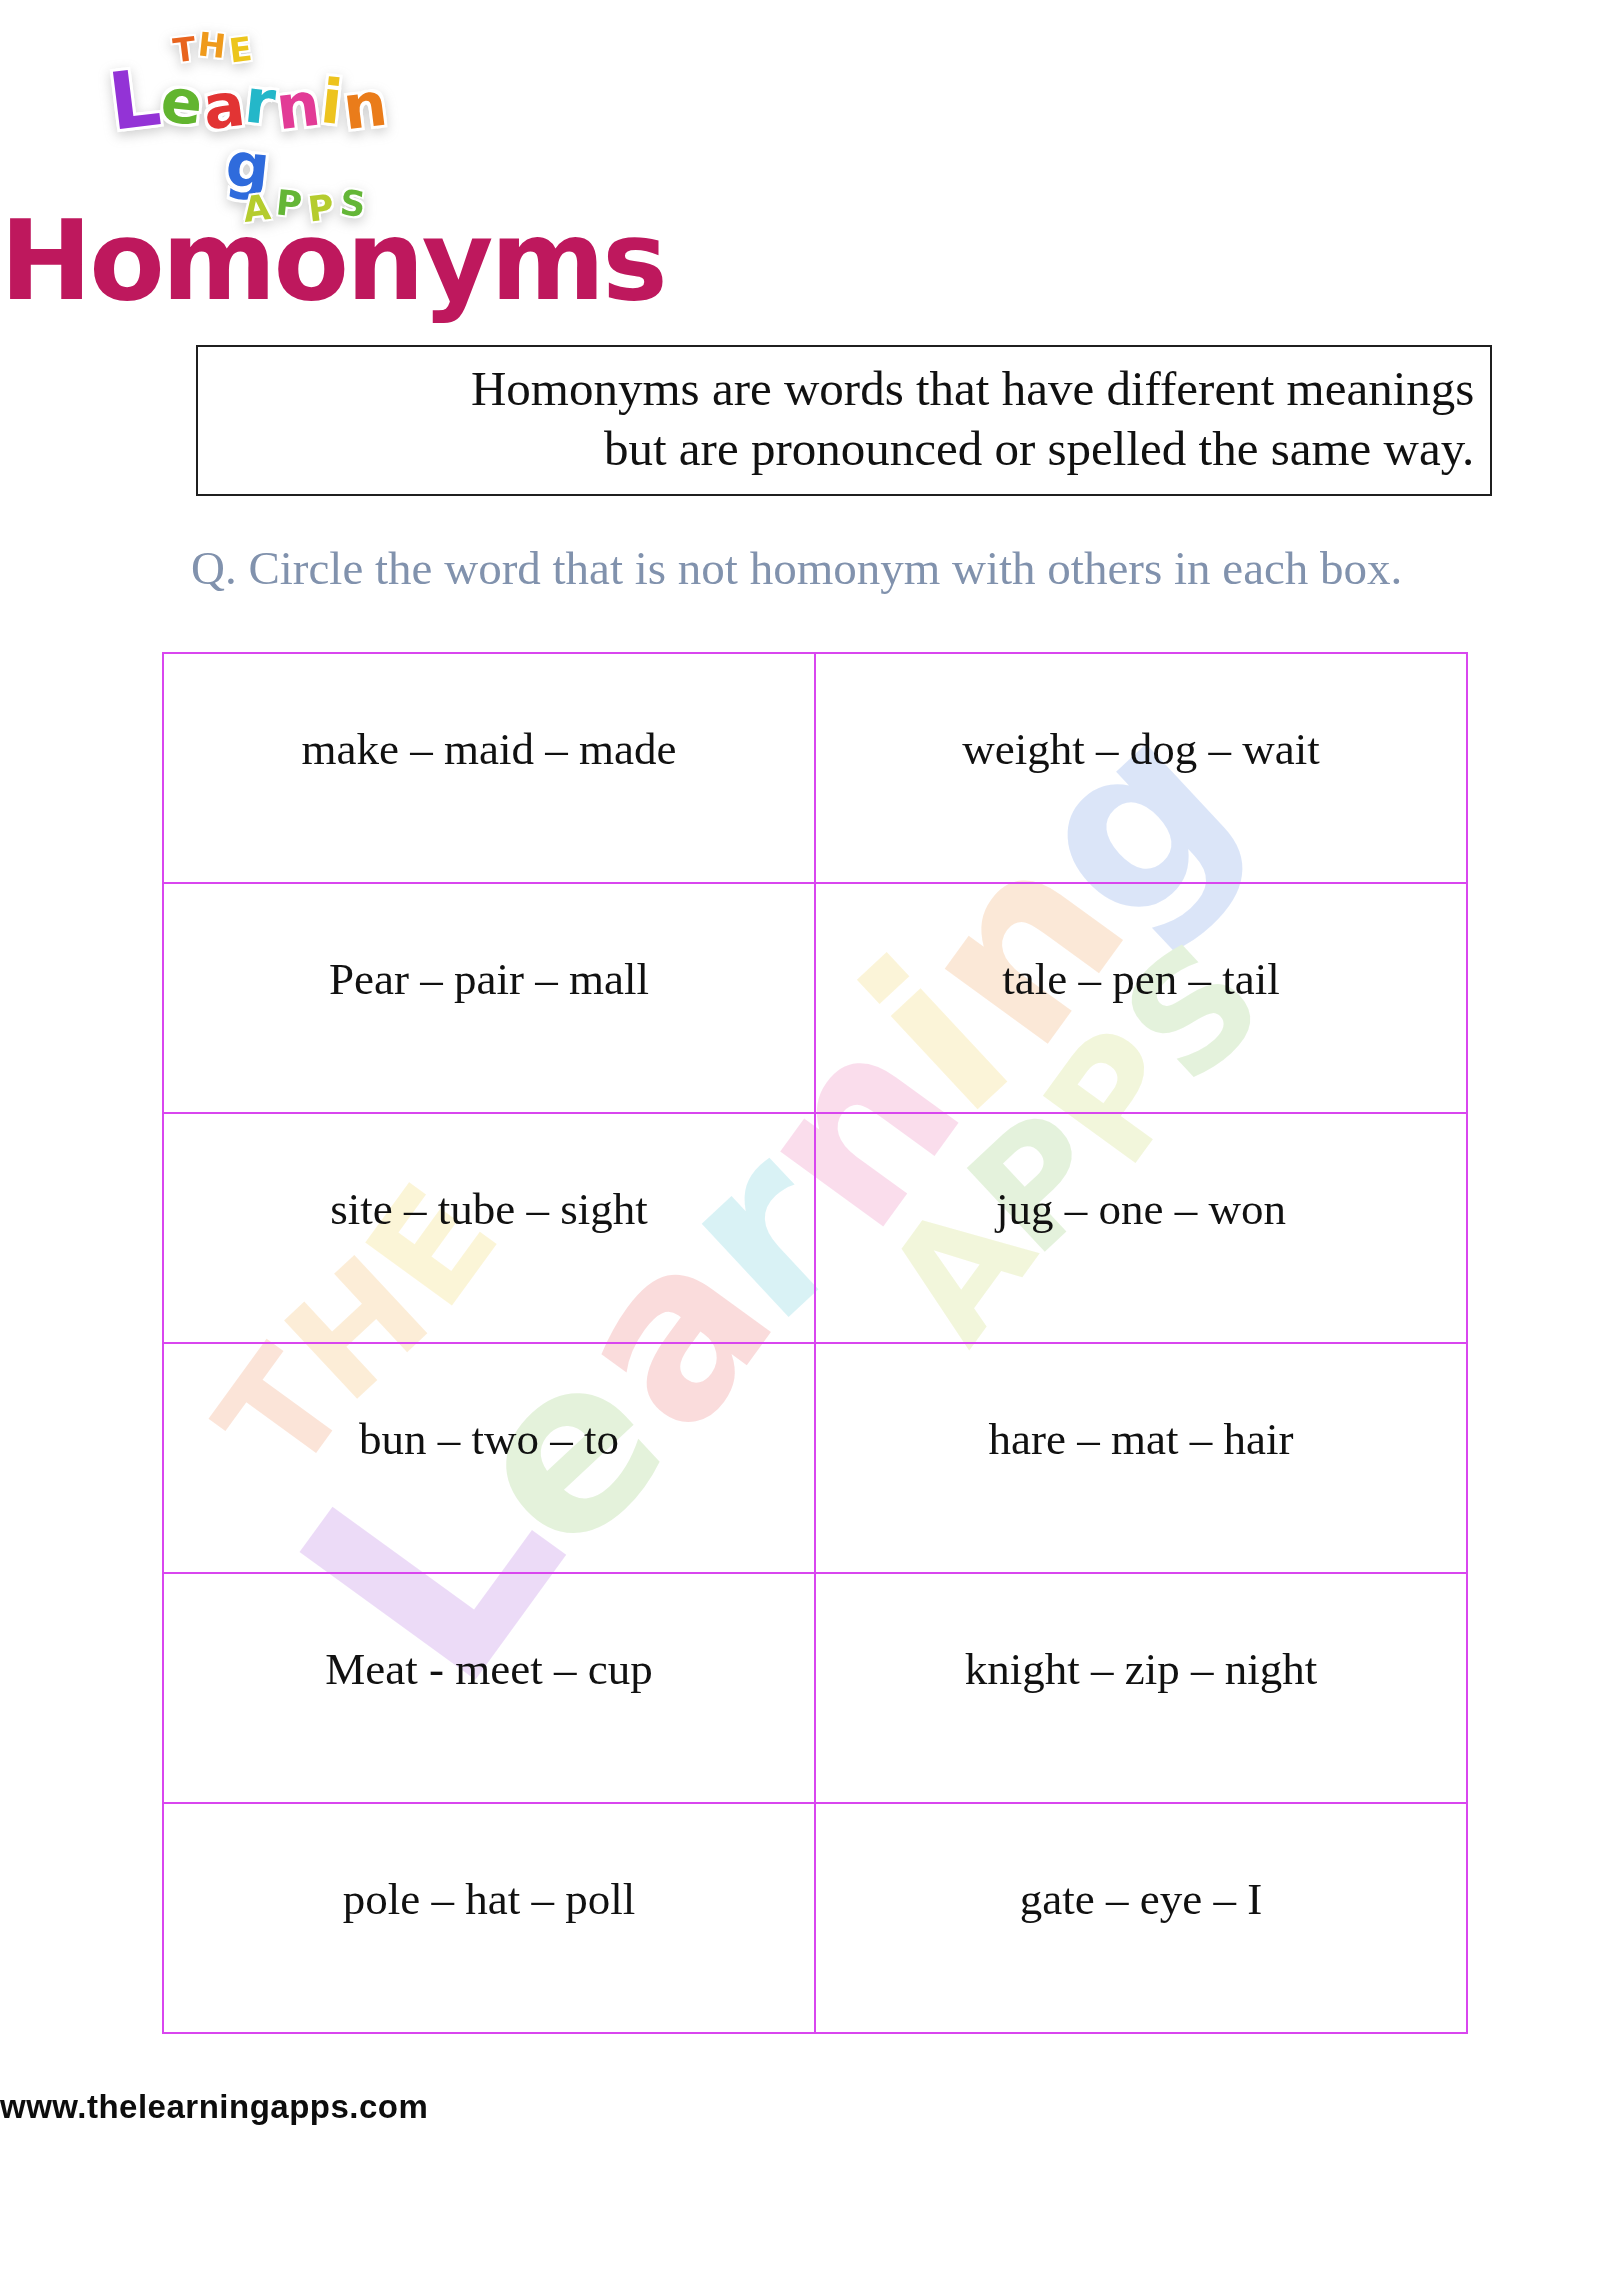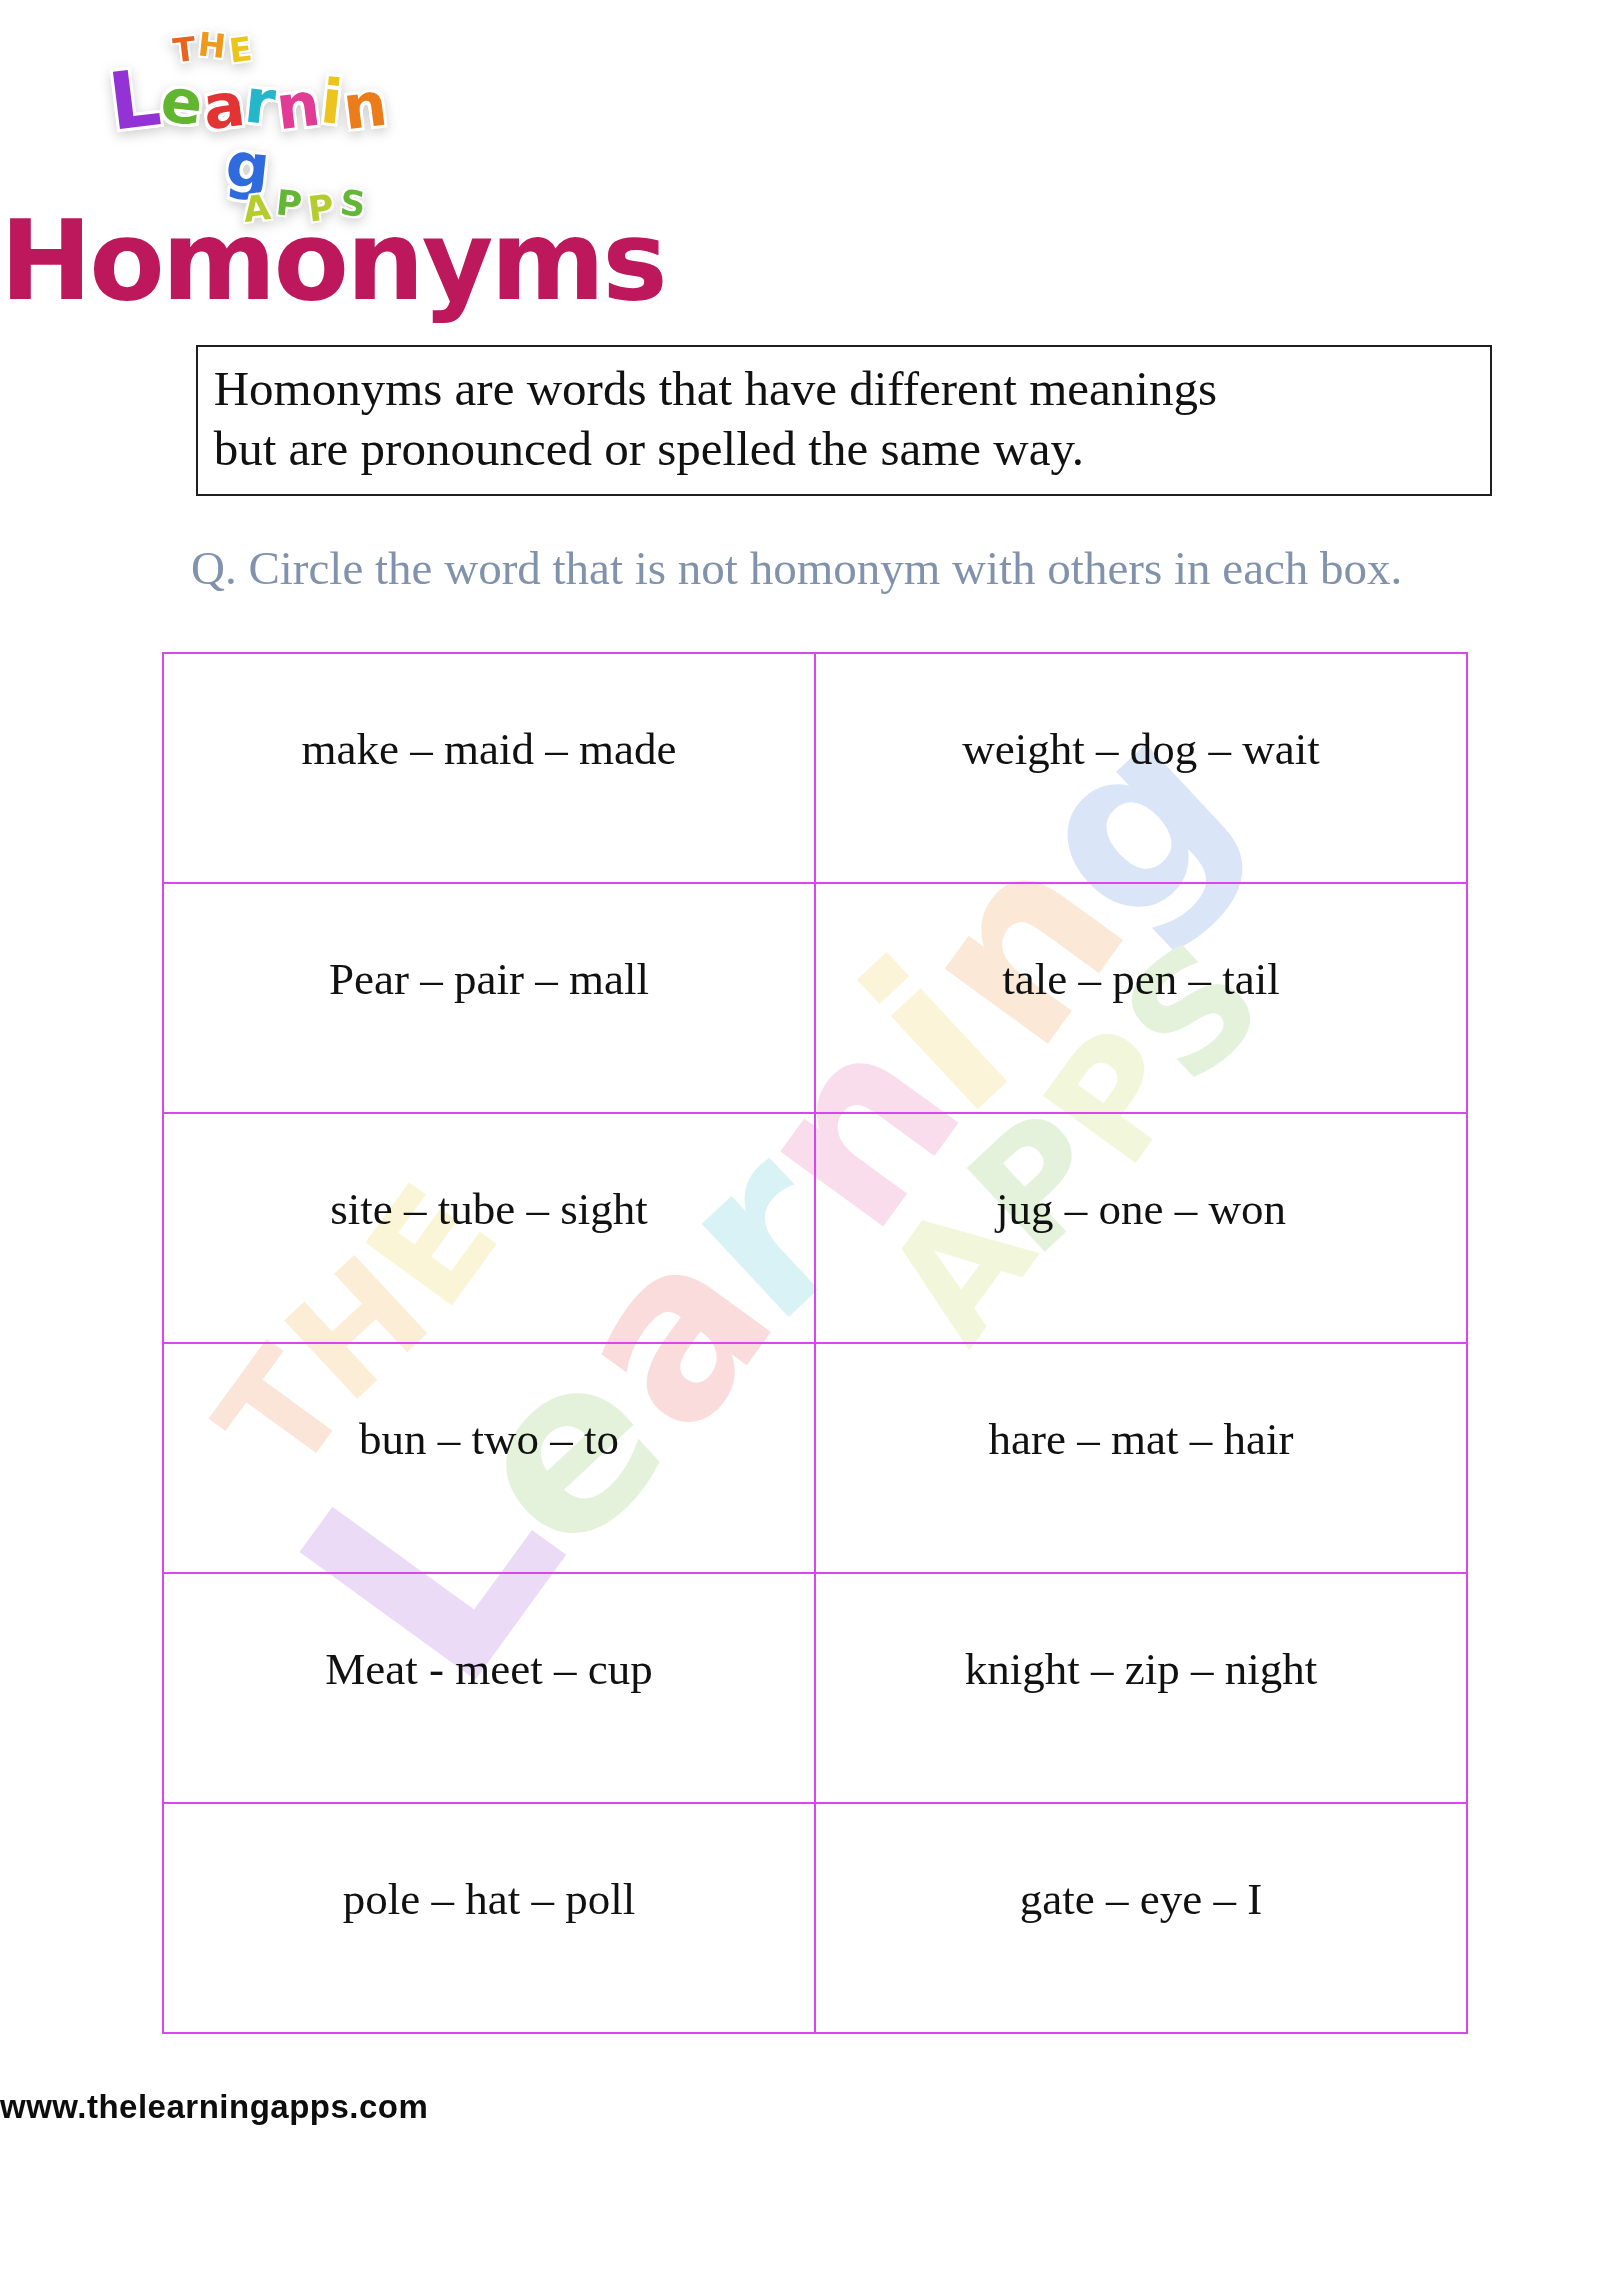--- a/index.html
+++ b/index.html
@@ -65,21 +65,21 @@
     color: #be185d;
   }
 
   
   .definition-box {
     position: absolute;
     left: 196px; top: 345px;
     width: 1296px;
     border: 2px solid #1f1f1f;
     padding: 11.8px 15.7px 15.7px 15.7px;
-    text-align: left;
+    text-align: right;
     font-size: 49px;
     line-height: 1.22;
     color: #111;
     background: transparent;
   }
 
   
   .question {
     position: absolute;
     left: 191px; top: 533px;

